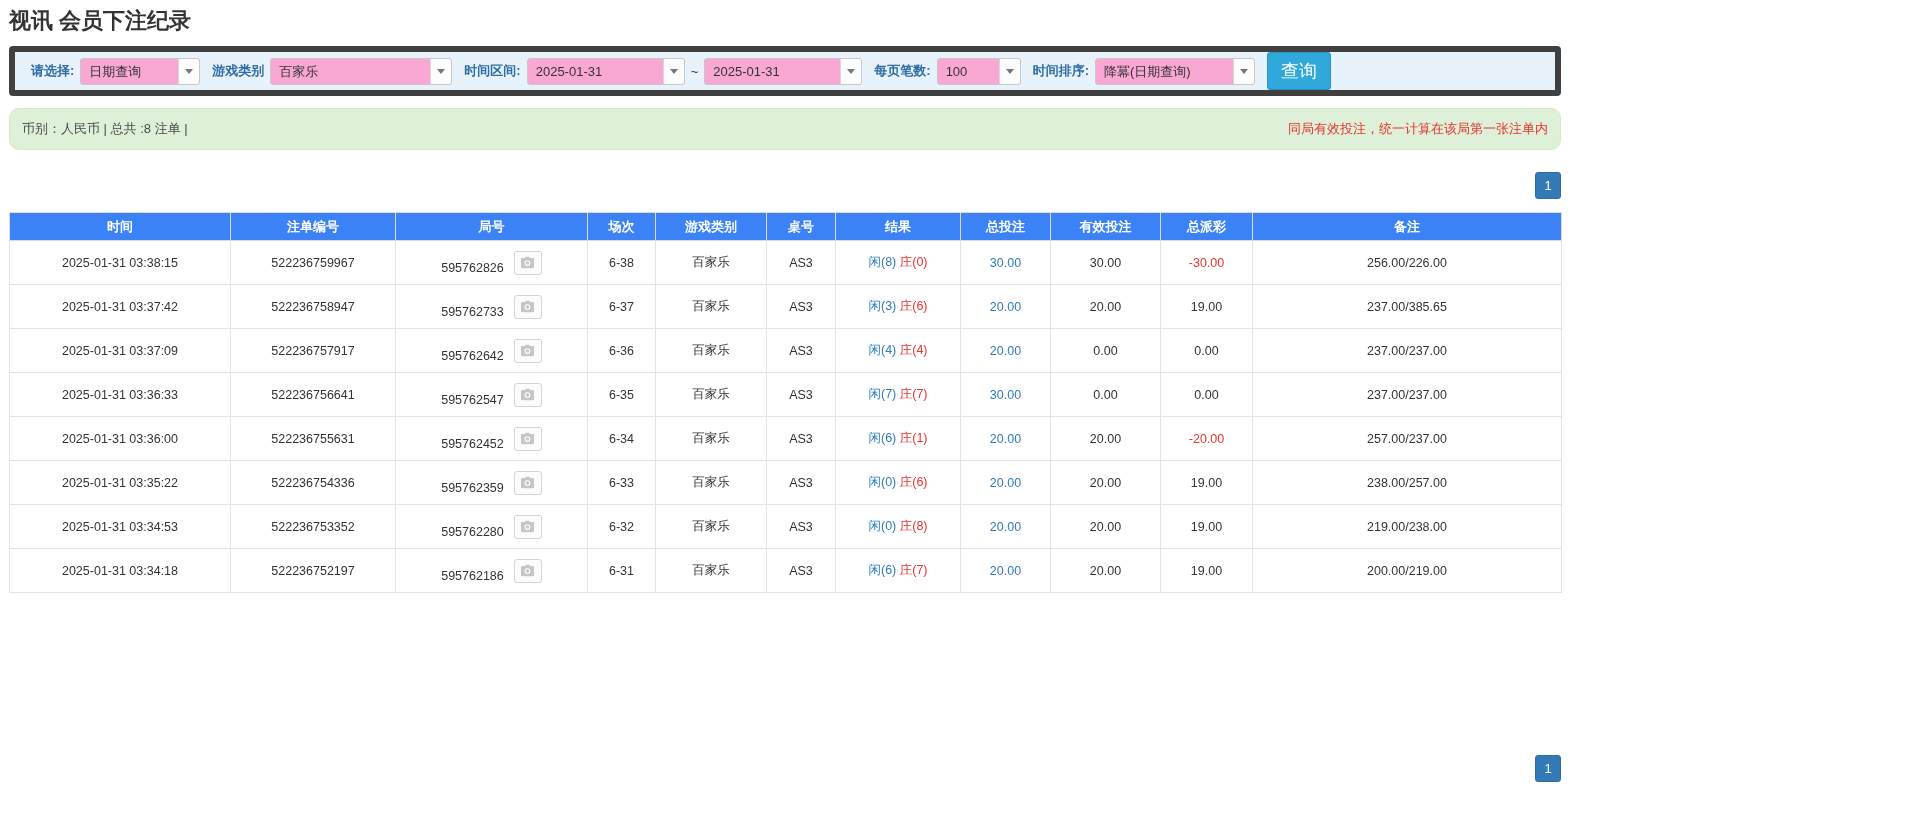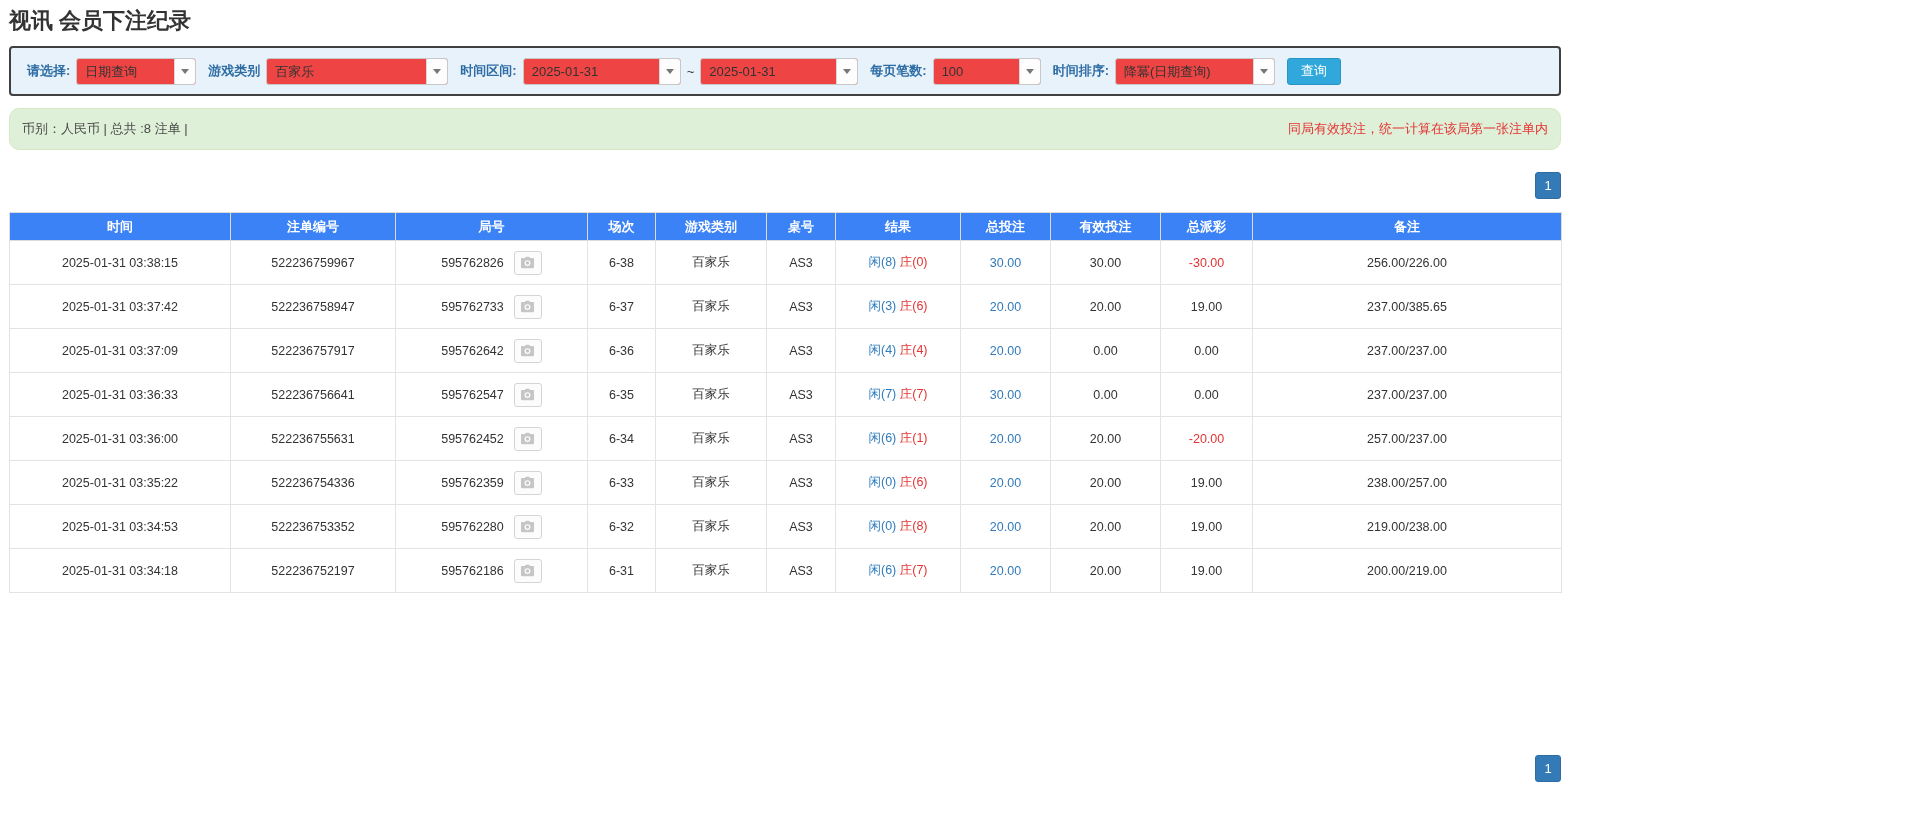--- a/index.html
+++ b/index.html
@@ -16,38 +16,38 @@
     font-size: 22px;
     font-weight: 700;
     color: #333;
     margin: 2px 0 10px 0;
   }
 
   
   .filter-bar {
     height: 50px;
     background: #e7f2fb;
-    border: 2px solid #404040;
+    border: 6px solid #404040;
     border-radius: 4px;
     display: flex;
     align-items: center;
     padding: 0 6px;
   }
   .flabel {
     color: #2e6da4;
     font-weight: bold;
     font-size: 13px;
     margin: 0 6px 0 12px;
     white-space: nowrap;
   }
   .combo {
     display: inline-flex;
     align-items: stretch;
     height: 27px;
-    background: #ef4444;
+    background: #f9a8d4;
     border: 1px solid #c8c8c8;
     border-radius: 3px;
     overflow: hidden;
     cursor: pointer;
     flex: none;
   }
   .combo .val {
     padding: 0 8px;
     line-height: 25px;
     font-size: 13px;
@@ -65,28 +65,28 @@
     justify-content: center;
   }
   .caret {
     width: 0; height: 0;
     border-left: 4px solid transparent;
     border-right: 4px solid transparent;
     border-top: 5px solid #777;
   }
   .tilde { margin: 0 6px; color: #333; font-size: 13px; }
   .search-btn {
-    height: 27px;
+    height: 38px;
     padding: 0 13px;
     margin-left: 12px;
     background: #31a8dc;
     border: 1px solid #2a95c5;
     border-radius: 3px;
     color: #fff;
-    font-size: 13px;
+    font-size: 18px;
     font-family: inherit;
     cursor: pointer;
   }
 
   
   .notice-bar {
     margin-top: 12px;
     background: #dff0d8;
     border: 1px solid #d6e9c6;
     border-radius: 10px;
@@ -140,21 +140,21 @@
     background: #fff;
     padding: 0 4px;
     overflow: hidden;
     white-space: nowrap;
   }
   .records-table tfoot td {
     background: #a1a1a1;
     color: #fff;
     height: 32px;
   }
-  .round-flex { display: inline-flex; align-items: center; gap: 10px; }
+  .round-flex { display: inline-flex; align-items: flex-end; gap: 10px; }
   .replay-btn {
     width: 28px; height: 24px;
     border: 1px solid #d4d4d4;
     border-radius: 3px;
     background: #fcfcfc;
     display: inline-flex;
     align-items: center;
     justify-content: center;
     cursor: pointer;
     padding: 0;
@@ -197,21 +197,21 @@
     </div>
     <span class="tilde">~</span>
     <div class="combo" style="width:158px">
       <span class="val">2025-01-31</span>
       <span class="arrow">
           <span class="caret"></span>
         </span>
     </div>
 
     <span class="flabel">每页笔数:</span>
-    <div class="combo" style="width:108px">
+    <div class="combo" style="width:84px">
       <span class="val">100</span>
       <span class="arrow">
           <span class="caret"></span>
         </span>
     </div>
 
     <span class="flabel">时间排序:</span>
     <div class="combo" style="width:160px">
       <span class="val">降冪(日期查询)</span>
       <span class="arrow">

